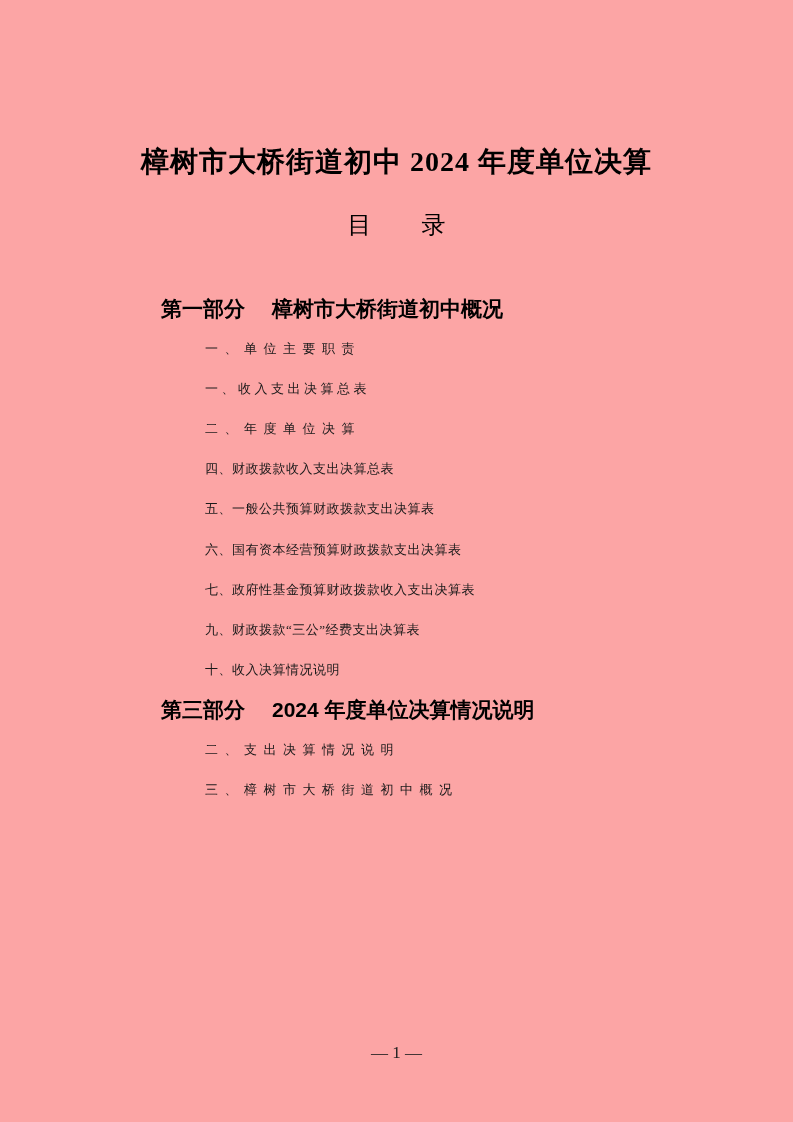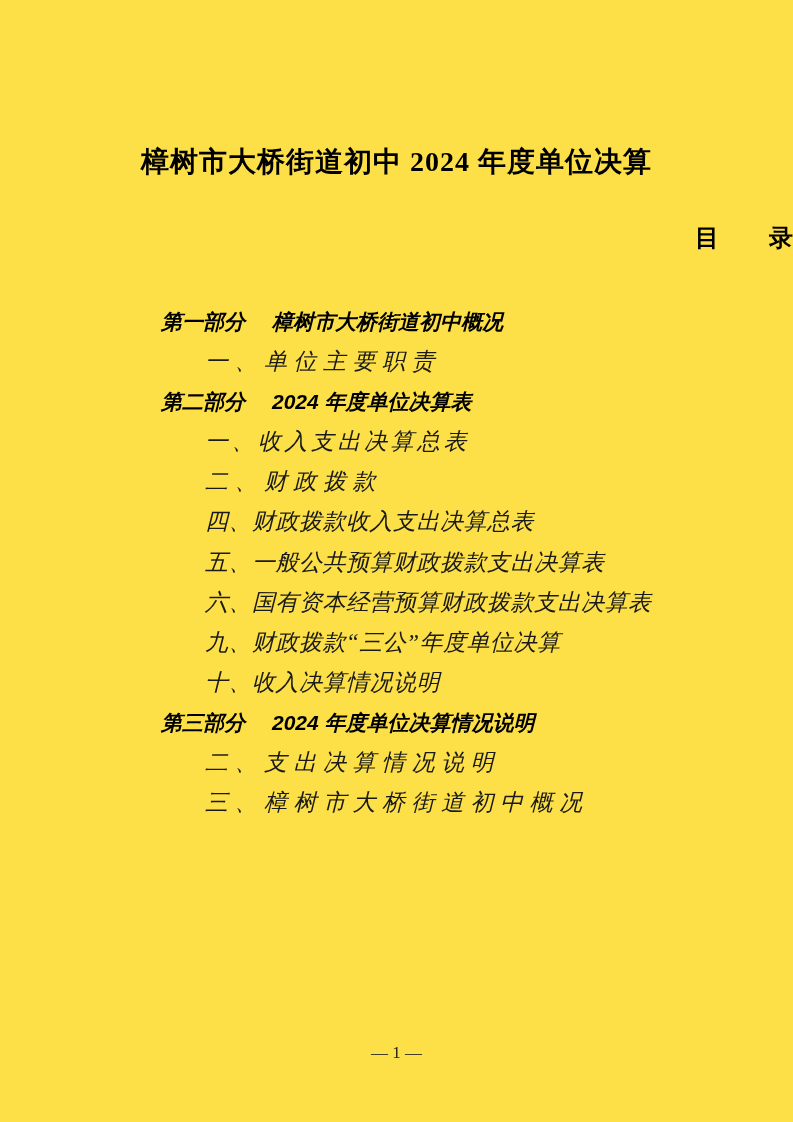--- a/index.html
+++ b/index.html
@@ -4,67 +4,66 @@
 <style>
   html, body {
     margin: 0;
     padding: 0;
     background: #ffffff;
   }
   .page {
     position: relative;
     width: 793px;
     height: 1122px;
-    background: #fde047;
+    background: #fca5a5;
     overflow: hidden;
     font-family: "Liberation Serif", "DejaVu Serif", serif;
     color: #000000;
   }
   .doc-title {
     margin: 0;
     margin-top: 144px;
     font-size: 28px;
     line-height: 36px;
     font-weight: bold;
     text-align: center;
     letter-spacing: 1px;
     font-family: "Liberation Serif", "DejaVu Serif", serif;
   }
   .toc-heading {
-    margin-top: 45px;
+    margin-top: 32px;
     font-size: 24px;
     line-height: 26px;
-    font-weight: bold;
-    text-align: right;
+    font-weight: normal;
+    text-align: center;
     font-family: "Liberation Serif", "DejaVu Serif", serif;
   }
   .toc-heading .toc-char-right {
     margin-left: 50px;
   }
   .toc {
     margin-top: 51px;
   }
   .toc-row {
     height: 40.1px;
     line-height: 40.1px;
     white-space: nowrap;
-    font-style: italic;
   }
   .part-heading {
     padding-left: 161px;
     font-family: "Liberation Sans", "DejaVu Sans", sans-serif;
     font-weight: bold;
     font-size: 21px;
   }
   .part-heading .part-label {
     margin-right: 27px;
   }
   .toc-item {
     padding-left: 205px;
-    font-size: 23px;
+    font-size: 13px;
     letter-spacing: 6.5px;
     color: #1a1a1a;
     font-family: "Liberation Serif", "DejaVu Serif", serif;
   }
   .toc-item.med {
     letter-spacing: 3.5px;
   }
   .toc-item.tight {
     letter-spacing: 0.5px;
   }
@@ -90,29 +89,27 @@
     <span class="toc-char-left">目</span><span class="toc-char-right">录</span>
   </div>
 
   <div class="toc">
 
     <div class="toc-row part-heading">
       <span class="part-label">第一部分</span><span class="part-title">樟树市大桥街道初中概况</span>
     </div>
     <div class="toc-row toc-item">一、单位主要职责</div>
 
-    <div class="toc-row part-heading">
-      <span class="part-label">第二部分</span><span class="part-title">2024 年度单位决算表</span>
-    </div>
     <div class="toc-row toc-item med">一、收入支出决算总表</div>
-    <div class="toc-row toc-item">二、财政拨款</div>
+    <div class="toc-row toc-item">二、年度单位决算</div>
     <div class="toc-row toc-item tight">四、财政拨款收入支出决算总表</div>
     <div class="toc-row toc-item tight">五、一般公共预算财政拨款支出决算表</div>
     <div class="toc-row toc-item tight">六、国有资本经营预算财政拨款支出决算表</div>
-    <div class="toc-row toc-item tight">九、财政拨款“三公”年度单位决算</div>
+    <div class="toc-row toc-item tight">七、政府性基金预算财政拨款收入支出决算表</div>
+    <div class="toc-row toc-item tight">九、财政拨款“三公”经费支出决算表</div>
     <div class="toc-row toc-item tight">十、收入决算情况说明</div>
 
     <div class="toc-row part-heading">
       <span class="part-label">第三部分</span><span class="part-title">2024 年度单位决算情况说明</span>
     </div>
     <div class="toc-row toc-item">二、支出决算情况说明</div>
     <div class="toc-row toc-item">三、樟树市大桥街道初中概况</div>
 
   </div>
 

